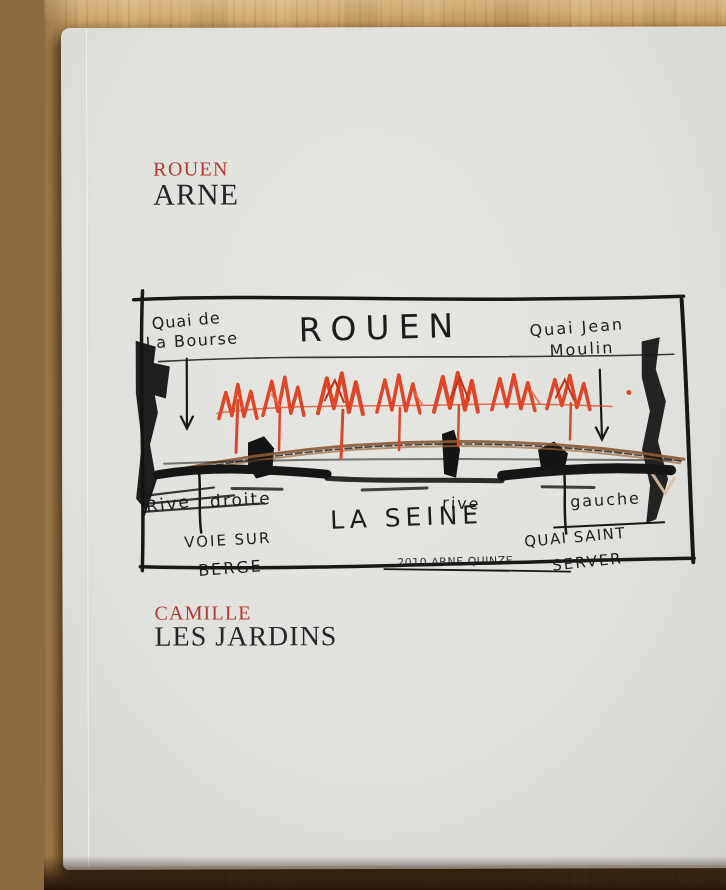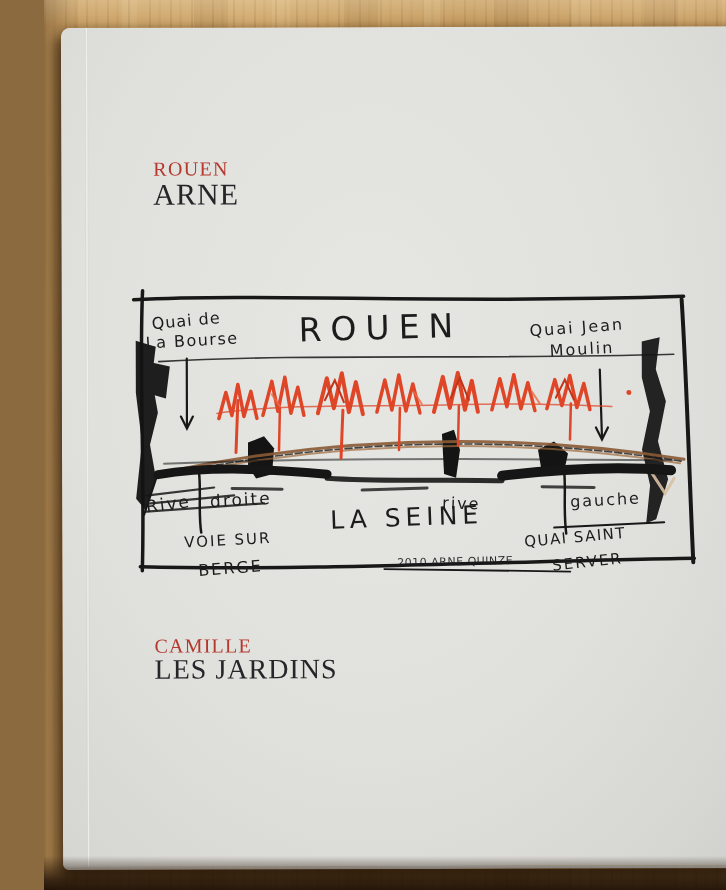--- a/index.html
+++ b/index.html
@@ -28,21 +28,21 @@
     transform:rotate(-0.15deg);
   }
   .spine-fold{position:absolute;left:24px;top:0;bottom:0;width:3px;
     background:linear-gradient(90deg,rgba(0,0,0,.05),rgba(255,255,255,.55),rgba(0,0,0,.04));}
   .corner-fold{position:absolute;right:16px;top:0;height:70px;width:2px;background:rgba(255,255,255,.35);}
 
   .title-block{position:absolute;left:92px;top:132px;font-family:"Liberation Serif",serif;}
   .t-red{color:#b5382f;font-size:20px;line-height:19px;letter-spacing:1.3px;font-weight:400;}
   .t-black{color:#26262a;font-size:30px;line-height:26px;letter-spacing:1px;font-weight:400;margin-top:3px;}
 
-  .footer-block{position:absolute;left:92px;top:608px;font-family:"Liberation Serif",serif;}
+  .footer-block{position:absolute;left:92px;top:575px;font-family:"Liberation Serif",serif;}
   .f-red{color:#b5382f;font-size:20px;line-height:21px;letter-spacing:1.2px;}
   .f-black{color:#26262a;font-size:28px;line-height:25px;letter-spacing:1px;}
 
   .sketch-svg{position:absolute;left:60px;top:255px;}
   .hand{font-family:"DejaVu Sans",sans-serif;fill:#1c1c1c;}
 </style>
 </head>
 <body>
 
 <div class="photo">

